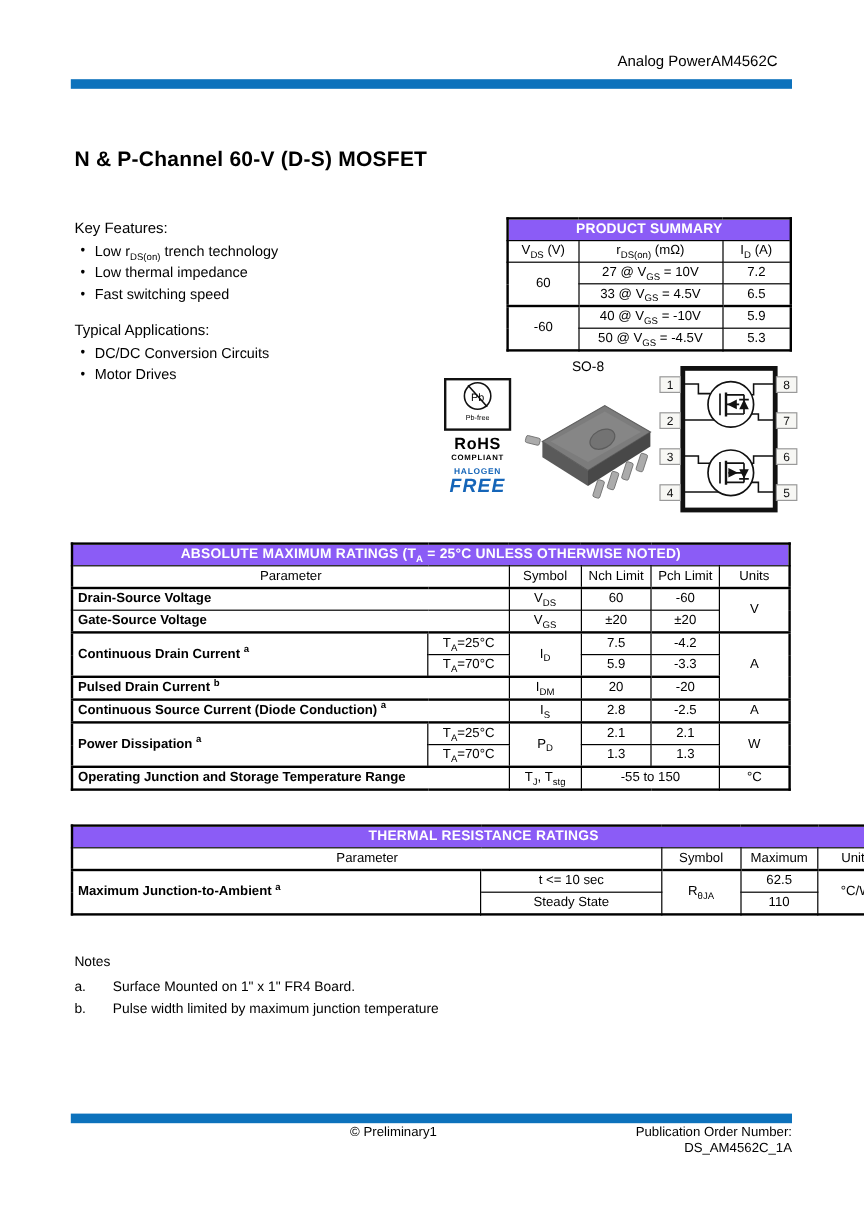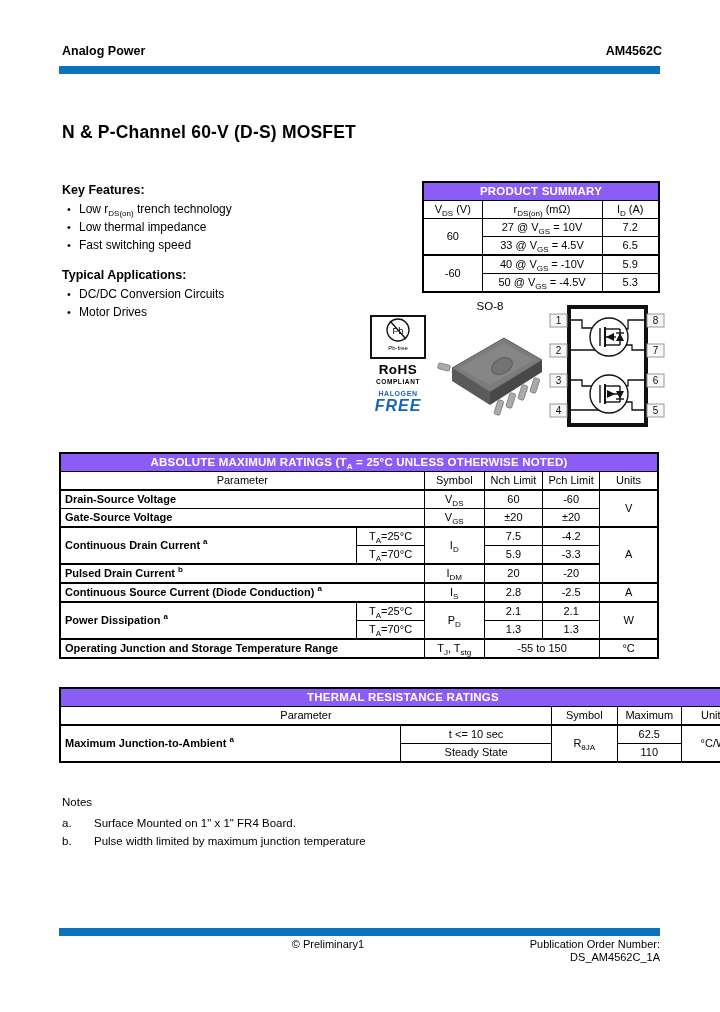--- a/index.html
+++ b/index.html
@@ -1,27 +1,27 @@
 <!DOCTYPE html>
 <html><head>
 <meta charset="utf-8">
 <style>
   html,body{margin:0;padding:0;background:#fff;}
   .page{position:relative;width:720px;height:1012px;background:#fff;overflow:hidden;
         font-family:"Liberation Sans",sans-serif;color:#000;}
   
-  .hdr{position:absolute;left:62px;right:58px;top:44px;display:flex;justify-content:space-between;
-       font-size:12.5px;font-weight:bold;}
+  .hdr{position:absolute;left:62px;right:72px;top:44px;display:flex;justify-content:flex-end;
+       font-size:12.5px;font-weight:normal;}
   .rule{position:absolute;left:59px;width:601px;height:8px;background:#0d72bc;}
   .rule.top{top:66px;}
   .rule.bottom{top:928px;}
   .doc-title{position:absolute;left:62px;top:122px;font-size:17.5px;font-weight:bold;letter-spacing:.2px;text-align:right;}
   
   .features{position:absolute;left:62px;top:183px;width:340px;font-size:12px;}
-  .sec-head{font-weight:bold;font-size:12.5px;margin:0 0 3px 0;}
+  .sec-head{font-weight:normal;font-size:12.5px;margin:0 0 3px 0;}
   .blist{list-style:none;margin:0 0 14px 0;padding:0;}
   .blist li{display:flex;line-height:18px;}
   .blt{width:12px;flex:0 0 12px;margin-left:5px;font-size:11px;}
   
   table{border-collapse:collapse;table-layout:fixed;font-size:11px;}
   td,th{border:1px solid #000;height:17px;padding:0 3px;text-align:center;vertical-align:middle;
         line-height:1.05;font-weight:normal;overflow:hidden;white-space:nowrap;}
   .bluebar{background:#8b5cf6;color:#fff;font-weight:bold;font-size:11.5px;letter-spacing:.2px;}
   .colhead{font-weight:bold;}
   .pleft{text-align:left;padding-left:4px;font-weight:bold;}

